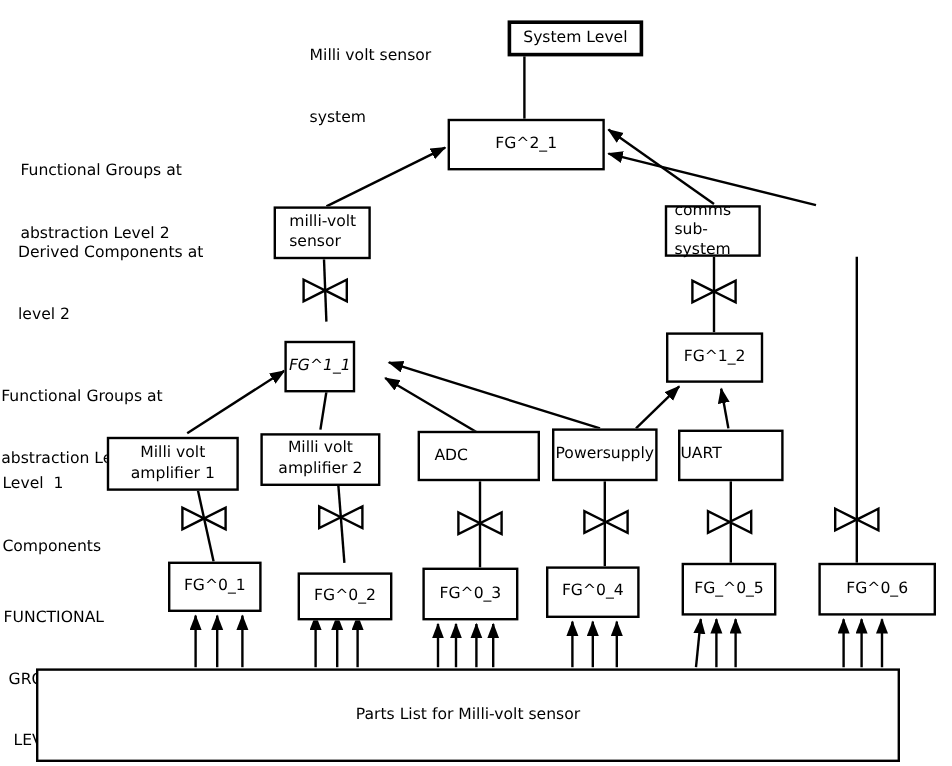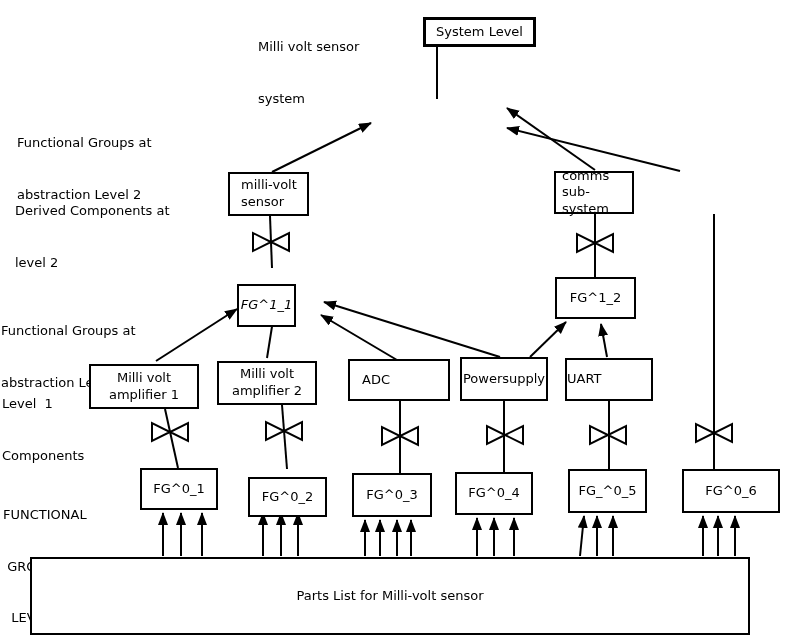--- a/index.html
+++ b/index.html
@@ -136,20 +136,23 @@
   </div>
   <div class="freelabel l-fg-l0">
     <div>FUNCTIONAL</div>
     <div> GROUPS</div>
     <div>  LEVEL 0</div>
   </div>
 
   <div class="box n-system">
     <span>System Level</span>
   </div>
+  <div class="box n-fg2-1">
+    <span>FG^2_1</span>
+  </div>
   <div class="box n-mvsensor align-left">
     <div>milli-volt</div>
     <div>sensor</div>
   </div>
   <div class="box n-comms align-left">
     <div>comms</div>
     <div>sub-system</div>
   </div>
   <div class="box n-fg1-1">
     <span>FG^1_1</span>

